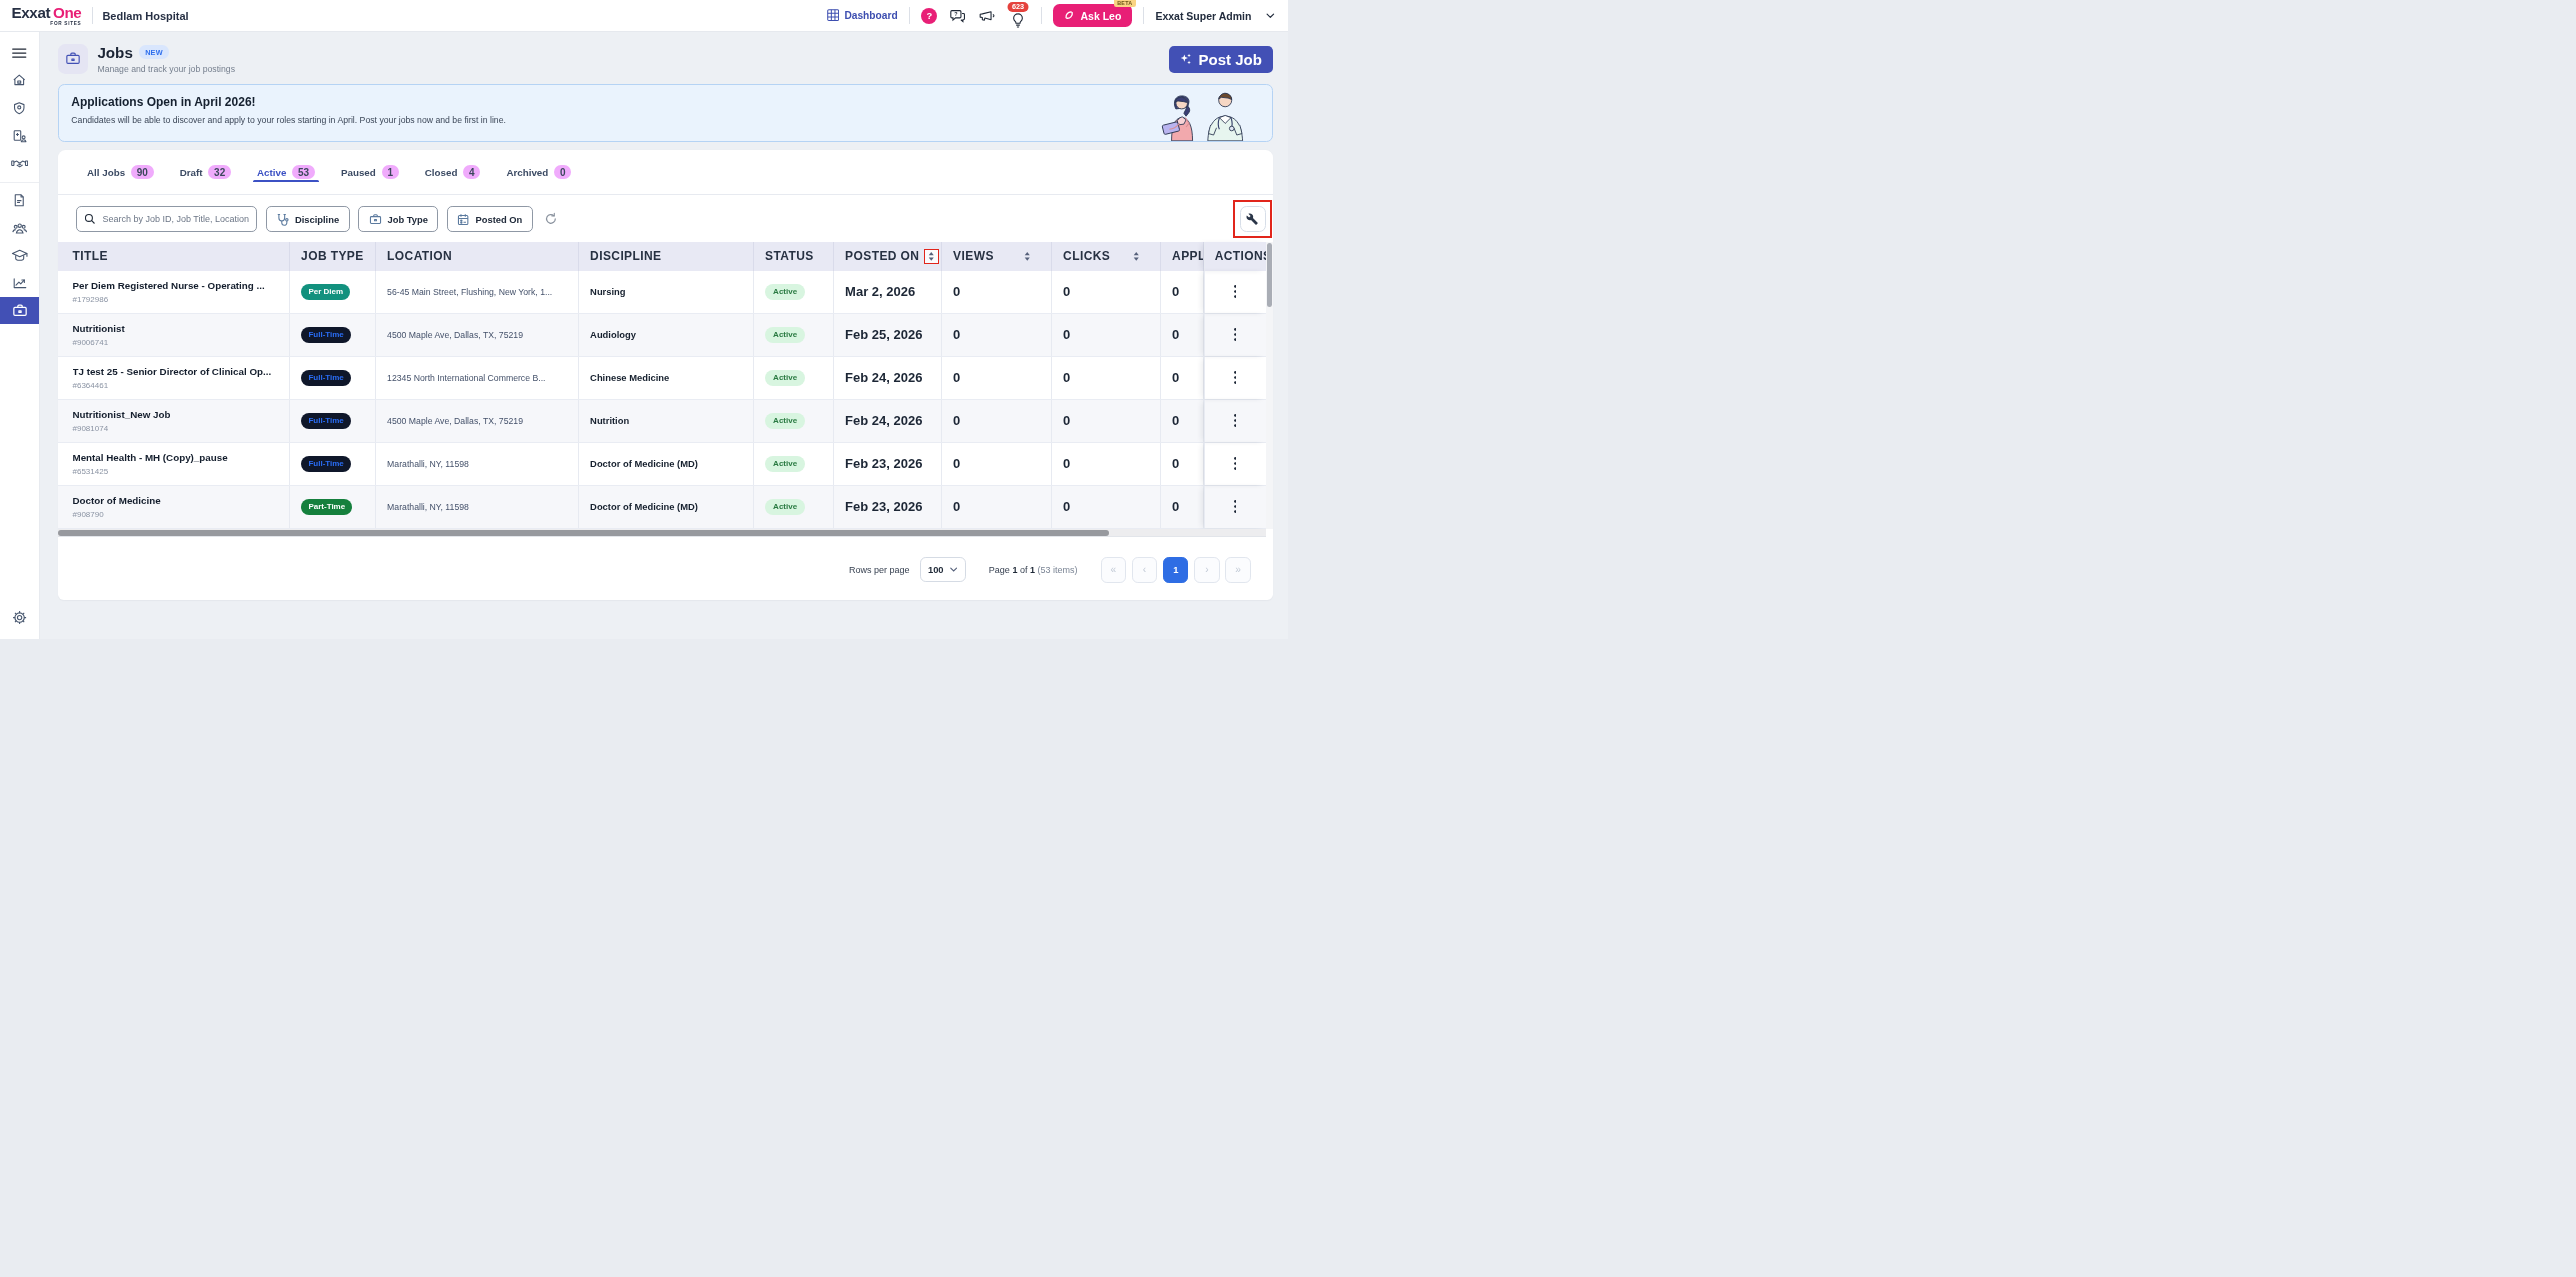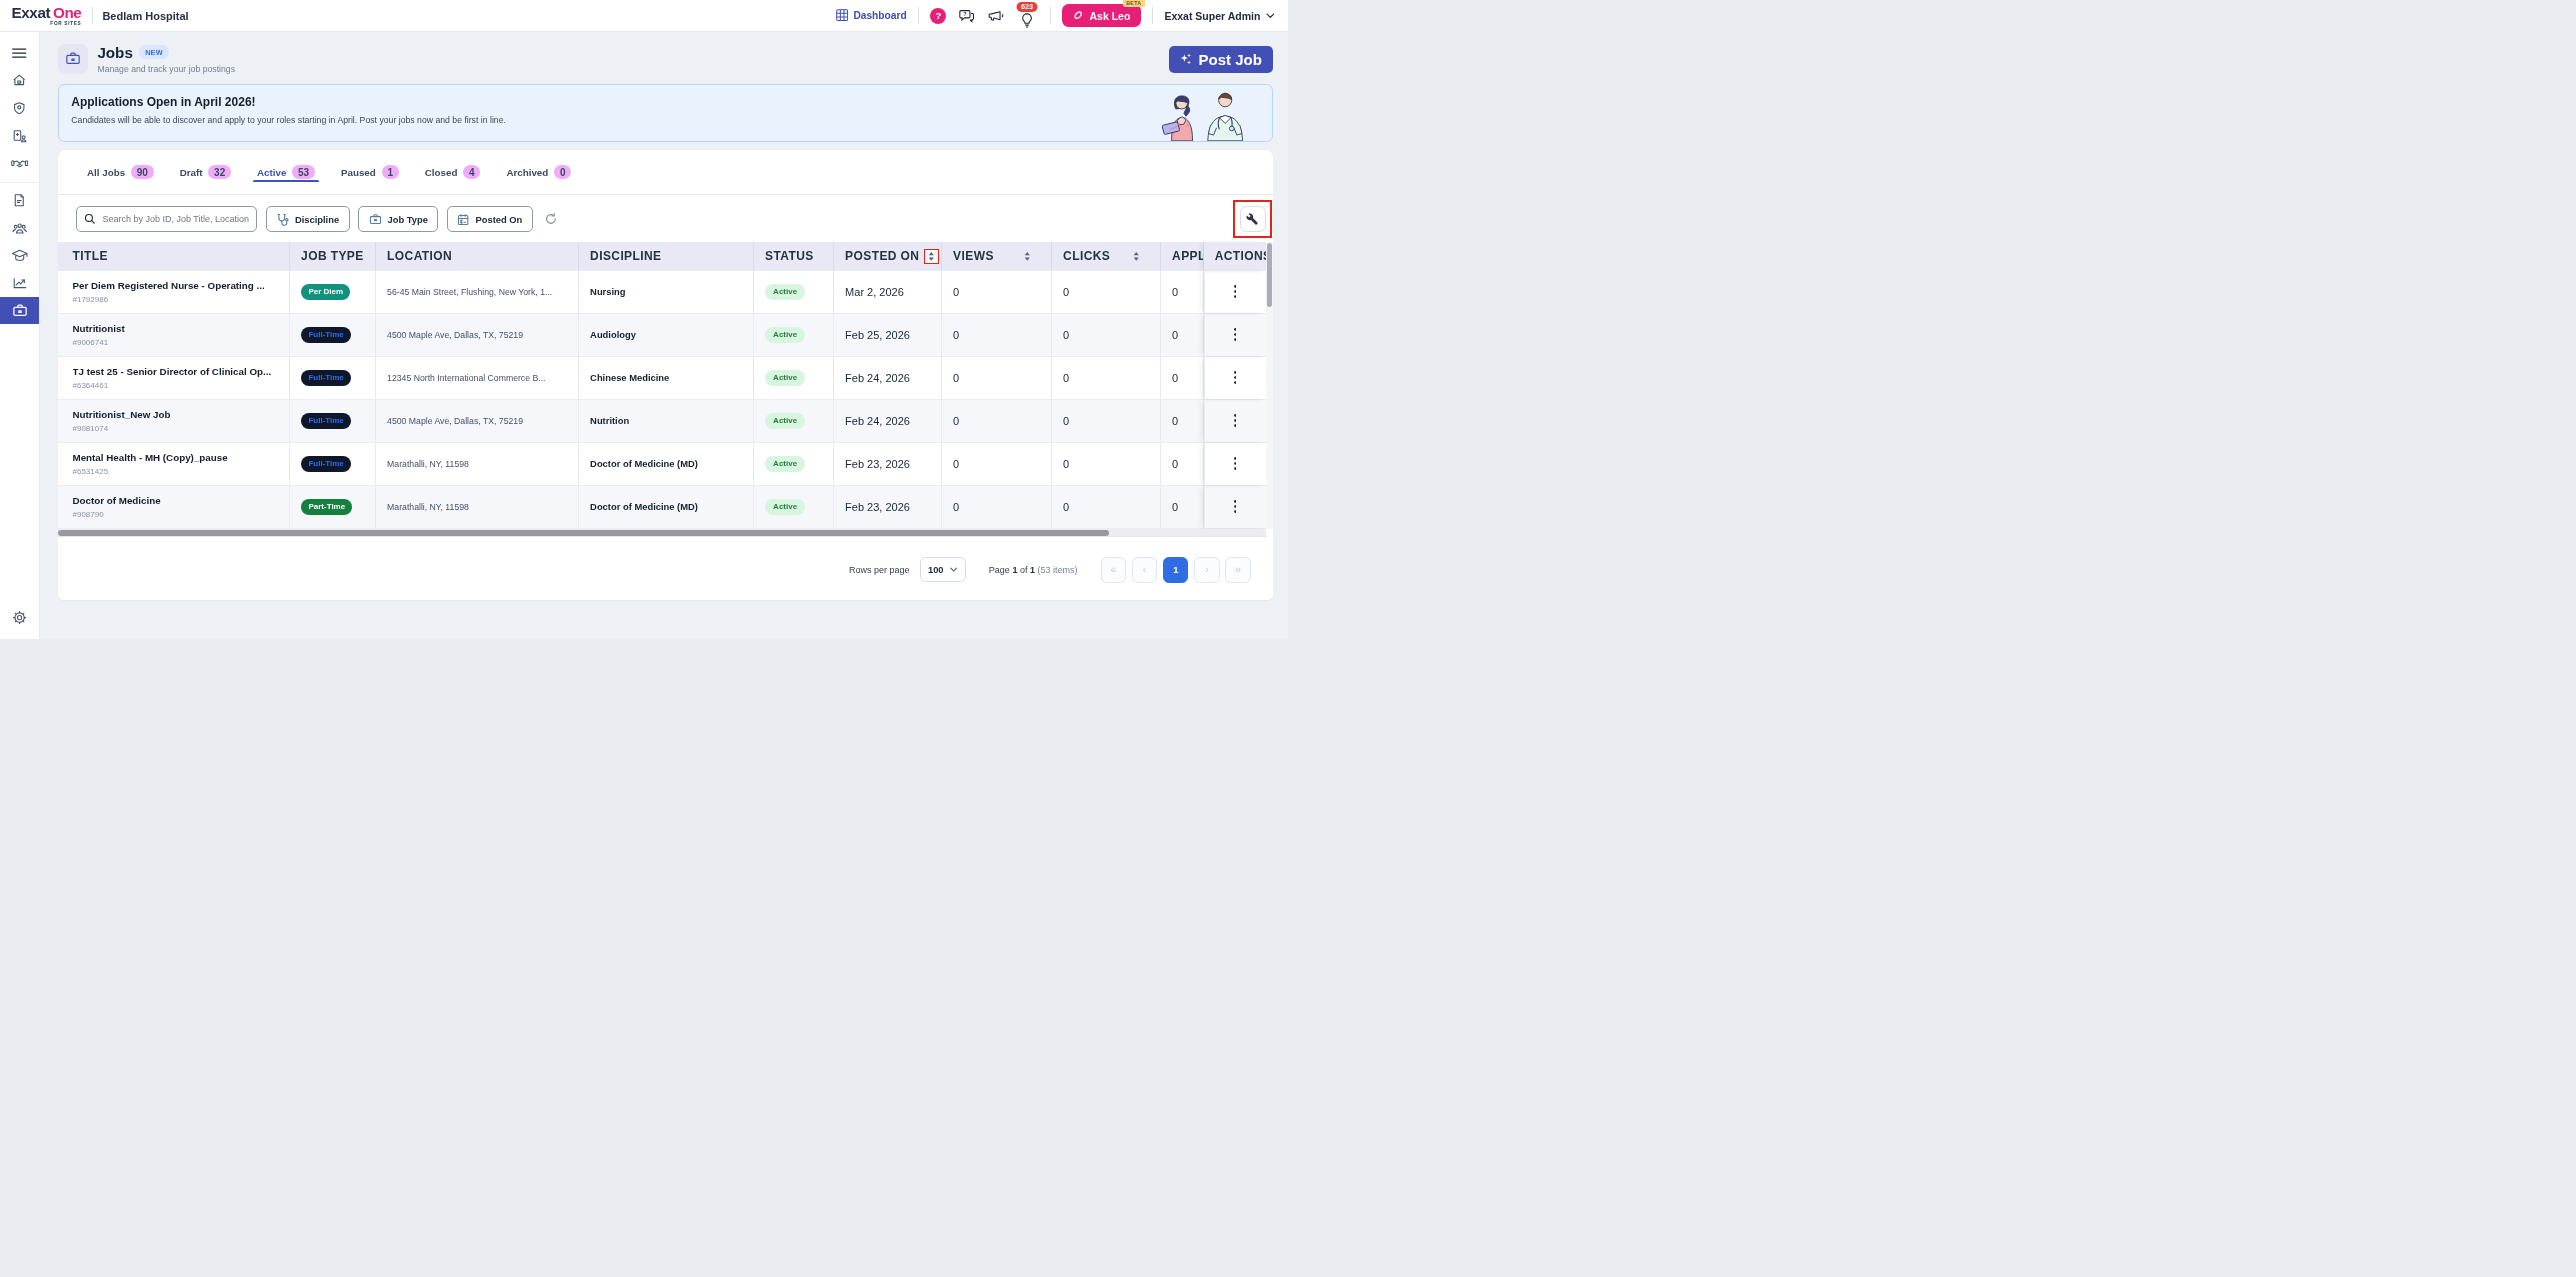--- a/index.html
+++ b/index.html
@@ -17,21 +17,21 @@
   .v-div { width:0.7px; height:17.4px; background:#dce0e7; }
   .org-name { font-size:11px; font-weight:700; color:#273044; }
   .topbar-right { display:flex; align-items:center; gap:11.6px; }
   .dash-link { display:flex; align-items:center; gap:5.1px; color:#3d4eb0; font-size:10.2px; font-weight:700; cursor:pointer; }
   .icon-btn { display:flex; align-items:center; justify-content:center; cursor:pointer; background:none; border:none; }
   .help-circle { width:16px; height:16px; border-radius:50%; background:#e81f76; color:#fff; font-size:9.4px; font-weight:800; display:flex; align-items:center; justify-content:center; }
   .bulb-wrap { position:relative; width:22px; height:25px; display:flex; align-items:flex-end; justify-content:center; }
   .count-badge { position:absolute; top:-1.5px; left:50%; transform:translateX(-50%); background:#e5413c; color:#fff; font-size:7.3px; font-weight:700; border-radius:6.5px; padding:0.7px 4.4px; }
   .askleo { position:relative; display:flex; align-items:center; gap:5.1px; background:#e81f76; color:#fff; border:none; border-radius:6.5px; height:23px; padding:0 10.2px; font-size:10.5px; font-weight:700; cursor:pointer; font-family:inherit; }
   .beta-badge { position:absolute; top:-5.8px; right:-4.4px; background:#f9d483; color:#6b5416; font-size:5.4px; font-weight:800; border-radius:2.2px; padding:1.5px 3.6px; letter-spacing:0.2px; }
-  .user-menu { display:flex; align-items:center; gap:6px; cursor:pointer; color:#222c3d; font-size:10.5px; font-weight:600; }
+  .user-menu { display:flex; align-items:center; gap:15px; cursor:pointer; color:#222c3d; font-size:10.5px; font-weight:600; }
 
   
   .sidebar { position:absolute; left:0; top:32px; bottom:0; width:40px; background:#fff; border-right:0.7px solid #e7eaef; display:flex; flex-direction:column; align-items:center; padding-top:7.3px; z-index:4; }
   .side-item { width:100%; height:27.6px; display:flex; align-items:center; justify-content:center; background:none; border:none; cursor:pointer; }
   .side-item.active { background:#4250b5; height:27px; }
   .side-div { width:100%; height:0.7px; background:#eceef2; margin:4.4px 0; }
   .side-spacer { flex:1; }
   .side-gear { margin-bottom:7.3px; }
 
   
@@ -90,21 +90,21 @@
   .title-stack { display:flex; flex-direction:column; justify-content:center; gap:3.6px; min-width:0; }
   .job-title { font-size:9.8px; font-weight:700; color:#141e2d; overflow:hidden; text-overflow:ellipsis; white-space:nowrap; }
   .job-id { font-size:8px; color:#8a93a3; }
   .badge-jobtype { font-size:8px; font-weight:600; border-radius:8px; padding:3.6px 7.3px; }
   .badge-jobtype[data-variant="solid-teal"] { background:#12917e; color:#fff; }
   .badge-jobtype[data-variant="soft-blue"] { background:#0f172a; color:#2a6df5; }
   .badge-jobtype[data-variant="solid-purple"] { background:#15803d; color:#fff; }
   .loc-text { font-size:8.7px; color:#44516a; overflow:hidden; text-overflow:ellipsis; }
   .disc-text { font-size:9.4px; font-weight:700; color:#16202e; }
   .badge-status { background:#d8f5e0; color:#2a7a42; font-size:8px; font-weight:600; border-radius:8px; padding:3.6px 8px; }
-  .date-text, .num-text { font-size:11px; font-weight:400; color:#1c2635; }
+  .date-text, .num-text { font-size:13px; font-weight:700; color:#1c2635; }
   .sort-icon { display:inline-flex; }
   .sort-annot { border:1.5px solid #e1251b; padding:2.2px 2.9px 1.5px; margin-left:5.1px; display:inline-flex; background:#fbfbfd; }
   .icon-after { margin-left:auto; margin-right:20.3px; }
   .kebab-btn { background:none; border:none; cursor:pointer; display:flex; align-items:center; justify-content:center; padding:4.4px; }
 
   .hscroll { height:8px; background:#ededef; border-bottom:0.7px solid #e2e5ea; position:relative; }
   .hthumb { position:absolute; left:0; top:1.5px; height:5.1px; width:87%; background:#97999e; border-radius:2.9px; }
   .vscroll { position:absolute; top:0; right:0; bottom:8px; width:7.3px; background:#f4f5f7; }
   .vthumb { position:absolute; top:1.5px; right:0.7px; width:5.1px; height:64px; background:#a9adb5; border-radius:2.9px; }
 

